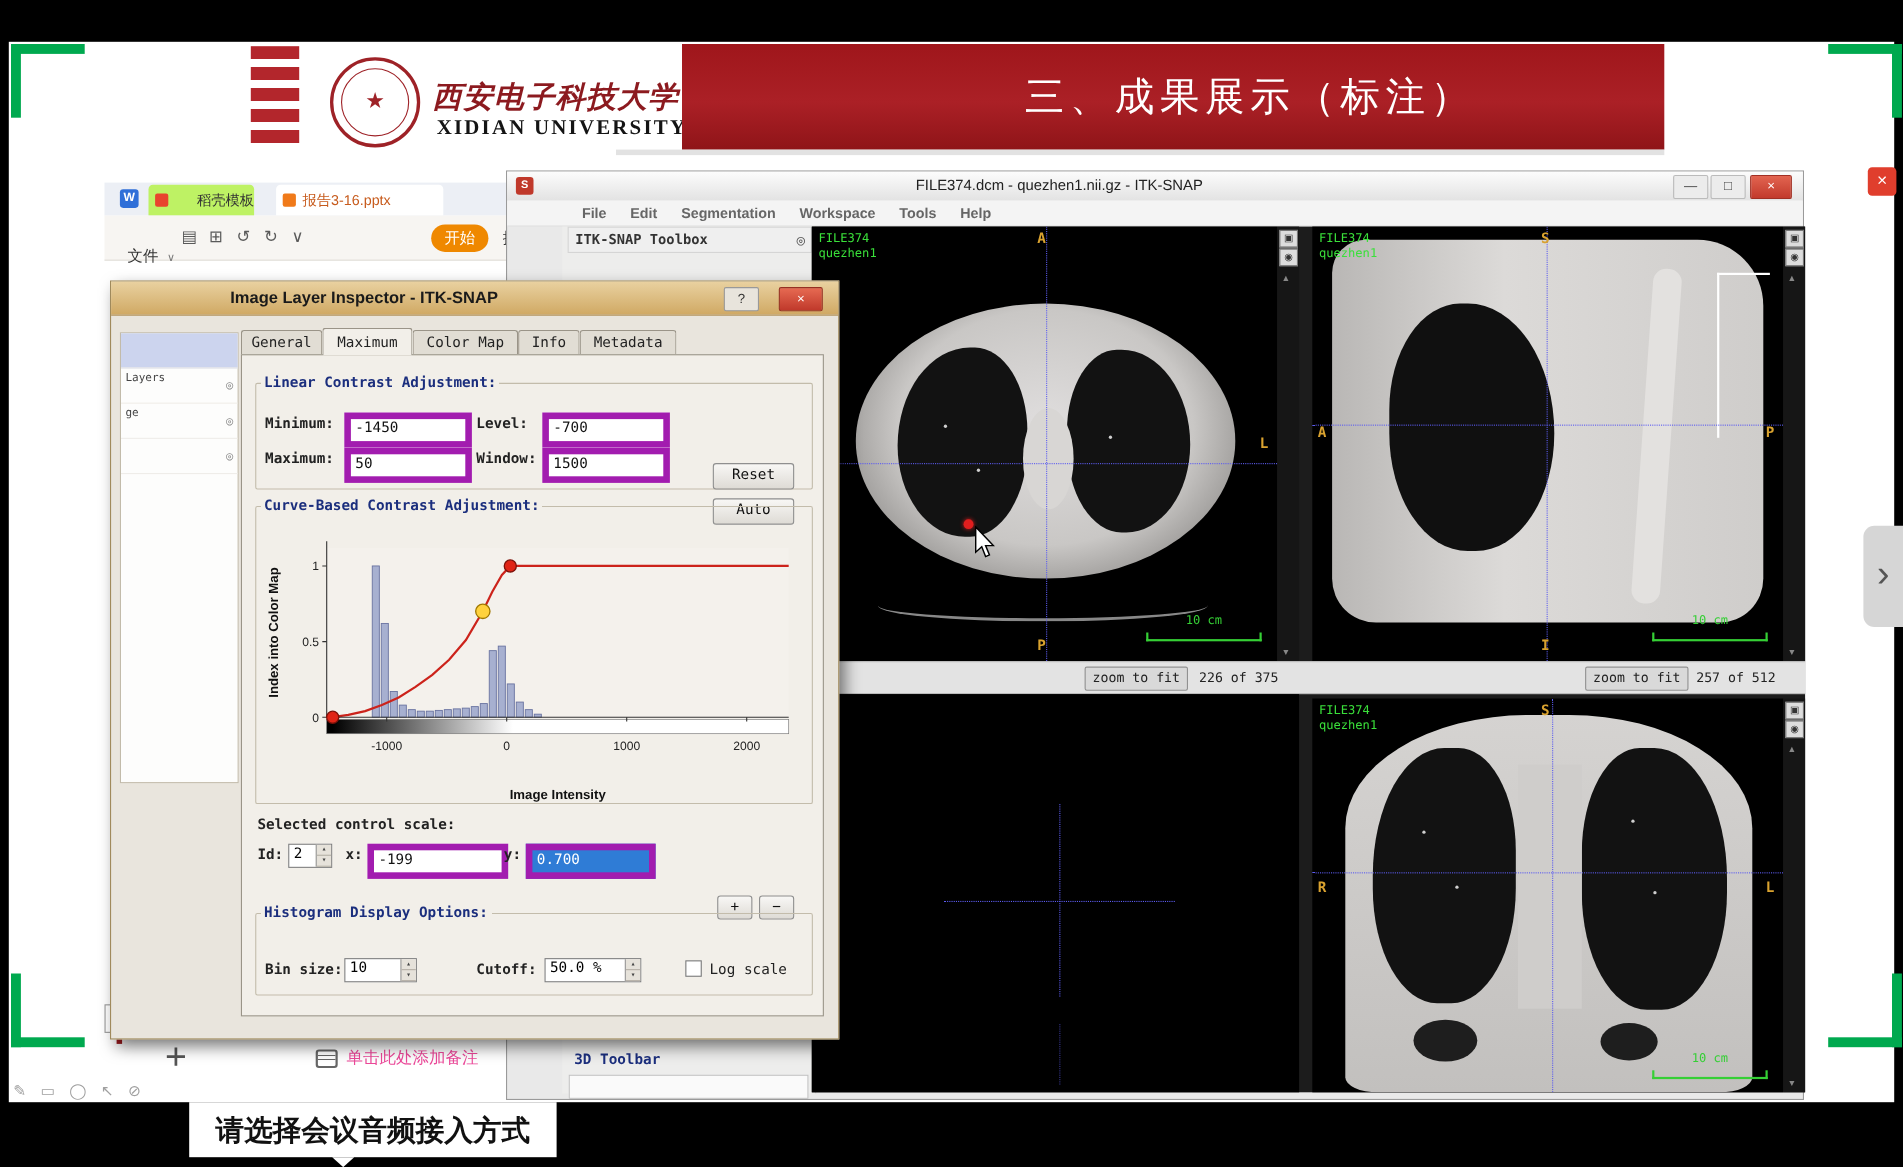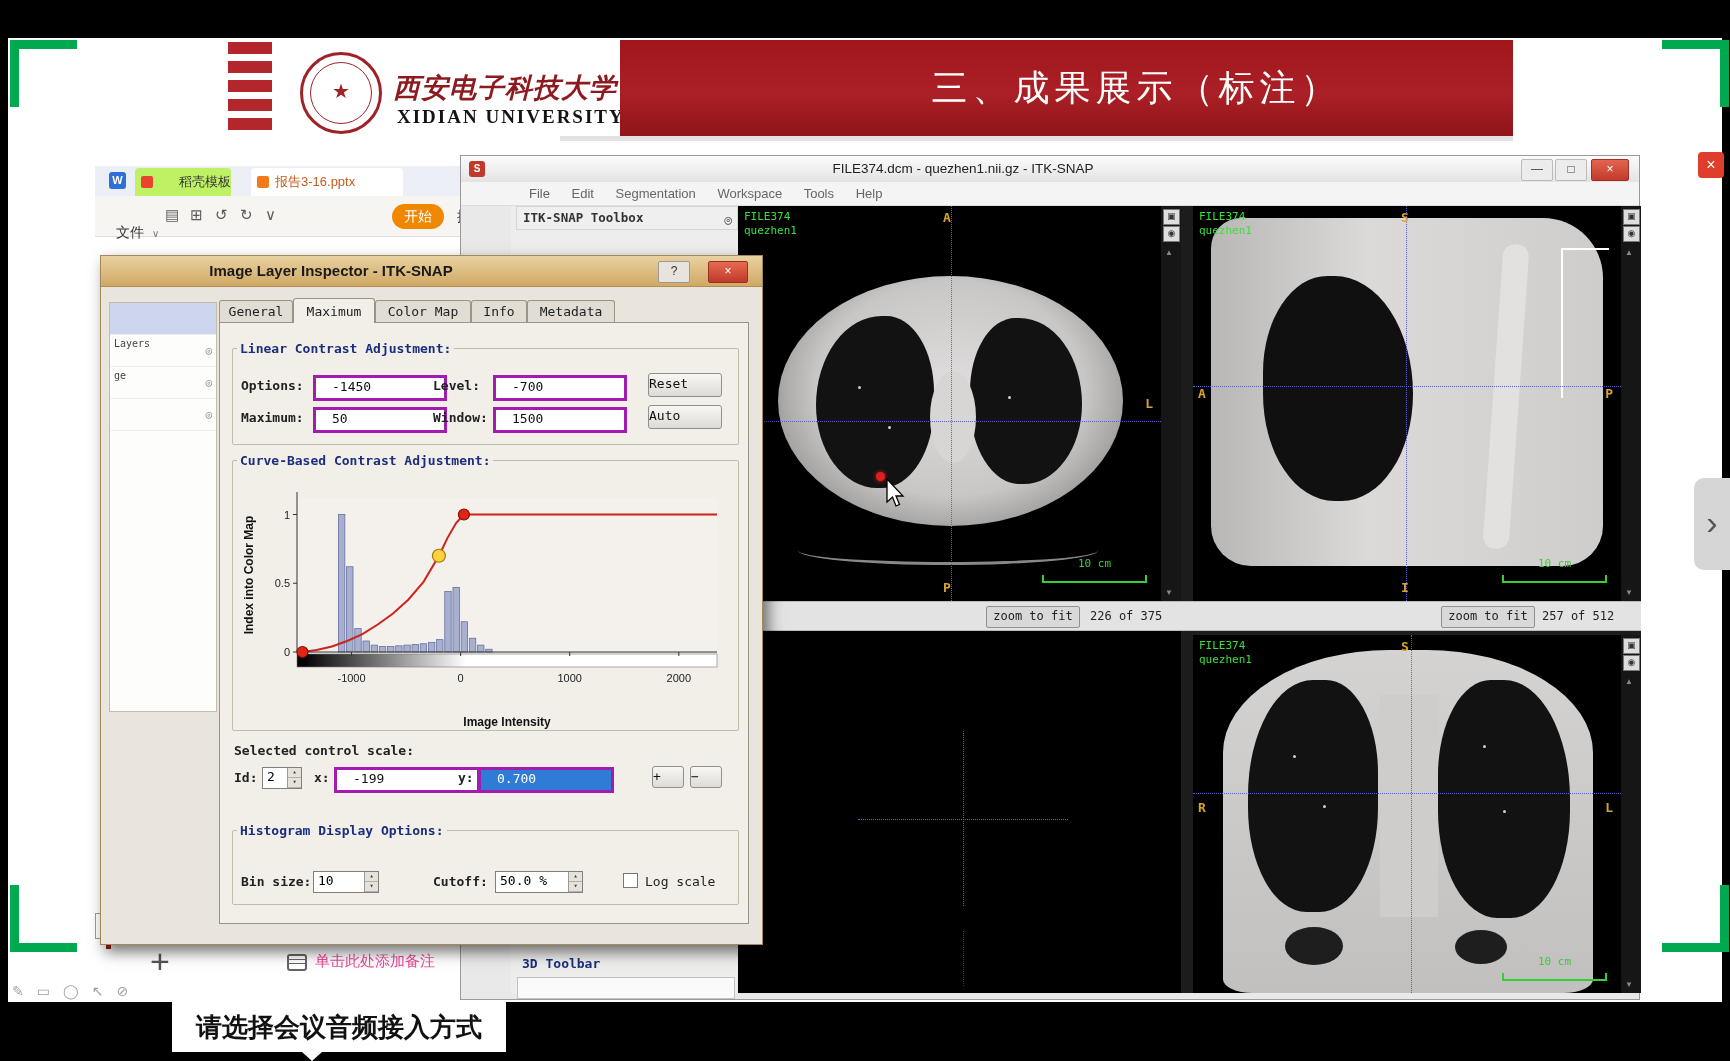--- a/index.html
+++ b/index.html
@@ -63,21 +63,21 @@
   #snap-titlebar{position:absolute;left:0;top:0;right:0;height:26px;
     background:linear-gradient(#fcfcfc,#e3e3e3);border-bottom:1px solid #c9c9c9;}
   .app-ico{left:8px;top:5px;width:16px;height:16px;background:#c0392b;border-radius:3px;
     color:#fff;font-size:10px;font-weight:bold;text-align:center;line-height:16px;}
   #snap-title{left:0;width:1004px;top:5px;text-align:center;font-size:13.5px;color:#222;}
   .winbtn{top:3px;width:30px;height:20px;text-align:center;line-height:19px;font-size:12px;
     color:#444;background:#ececec;border:1px solid #bbb;border-radius:2px;}
   #btn-min{right:86px;} #btn-max{right:52px;}
   #btn-close{right:10px;width:36px;background:linear-gradient(#e26450,#c23a2c);color:#fff;border-color:#a02f23;}
   #snap-menubar{position:absolute;left:0;top:26px;right:0;height:24px;background:#f4f4f4;
-    border-bottom:1px solid #ddd;padding-left:68px;box-sizing:border-box;font-size:13px;color:#666;line-height:24px;}
+    border-bottom:1px solid #ddd;padding-left:68px;box-sizing:border-box;font-size:13px;color:#666;line-height:24px;font-weight:bold;}
   #snap-menubar span{margin-right:18px;}
   #left-panel{left:50px;top:50px;width:230px;height:788px;background:#ededec;border-right:1px solid #cfcfcf;}
   #toolbox-header{left:55px;top:50px;width:222px;height:24px;background:#efefef;border:1px solid #d5d5d5;
     font-size:12.5px;font-weight:bold;color:#333;line-height:22px;padding-left:6px;box-sizing:border-box;}
   #toolbox-header .target{position:absolute;right:5px;top:2px;font-size:13px;color:#555;font-weight:normal;}
   #panel-3d{left:61px;top:800px;font-weight:bold;font-size:13px;color:#1b2e7d;}
   #panel-3d-box{left:56px;top:821px;width:216px;height:20px;border:1px solid #c2c2c2;background:#fafafa;}
   
   #image-area{left:277px;top:50px;width:903px;height:787px;background:#1c1c1c;}
   .view{position:absolute;background:#000;overflow:hidden;}
@@ -146,25 +146,25 @@
   .llrow.sel{background:#ccd4ee;}
   .radio{position:absolute;right:4px;top:9px;font-size:11px;color:#8a8a8a;}
   .dtab{position:absolute;top:44px;height:22px;background:#e1ddd4;border:1px solid #9a9488;border-bottom:none;
     border-radius:3px 3px 0 0;font:13px "DejaVu Sans Mono",monospace;text-align:center;line-height:22px;color:#222;box-sizing:border-box;}
   .dtab.active{background:#f2efe9;height:25px;top:42px;z-index:2;line-height:25px;}
   #tab-panel{left:118px;top:66px;width:530px;height:602px;background:#f2efe9;border:1px solid #9a9488;box-sizing:border-box;}
   fieldset{position:absolute;border:1px solid #c3bcab;border-radius:2px;margin:0;padding:0;min-width:0;}
   legend{font-family:"DejaVu Sans Mono",monospace;font-weight:bold;font-size:13px;color:#1b2e7d;
     margin-left:4px;padding:0 3px;}
   .dlabel{position:absolute;font:bold 13px "DejaVu Sans Mono",monospace;color:#222;}
-  .field{position:absolute;background:#fff;border:3px solid #a21caf;height:18px;line-height:18px;
-    font:13px "DejaVu Sans Mono",monospace;padding:1px 16px;color:#111;box-sizing:content-box;}
+  .field{position:absolute;background:#fff;border:6px solid #a21caf;height:18px;line-height:18px;
+    font:13px "DejaVu Sans Mono",monospace;padding:1px 4px;color:#111;box-sizing:content-box;}
   .field.selected{background:#2f7cd6;color:#fff;}
   .btn{position:absolute;height:22px;background:linear-gradient(#f8f7f5,#dedbd5);border:1px solid #8f8f8f;
-    border-radius:3px;font:13px "DejaVu Sans Mono",monospace;line-height:20px;color:#111;}
+    border-radius:3px;font:13px "DejaVu Sans Mono",monospace;text-align:center;line-height:20px;color:#111;margin-top:48px;}
   .spinbox{position:absolute;height:20px;background:#fff;border:1px solid #7f7f7f;
     font:13px "DejaVu Sans Mono",monospace;}
   .spinbox .v{position:absolute;left:4px;top:1px;}
   .spincol{position:absolute;right:0;top:0;bottom:0;width:13px;background:#e6e2da;border-left:1px solid #9a9a9a;}
   .spincol i{display:block;height:9px;line-height:8px;font-size:7px;text-align:center;font-style:normal;
     color:#444;border-bottom:1px solid #b5b0a6;}
   .cbx{position:absolute;width:13px;height:13px;background:#fff;border:1px solid #777;}
   #contrast-chart{position:absolute;left:6px;top:14px;font-family:"Liberation Sans",sans-serif;}
   
   #screen-close{left:1698px;top:152px;width:26px;height:26px;background:#e03e2d;border-radius:4px;
@@ -385,21 +385,21 @@
     <span class="dtab" style="left:118px;width:74px">General</span>
     <span class="dtab active" style="left:192px;width:82px">Maximum</span>
     <span class="dtab" style="left:274px;width:96px">Color Map</span>
     <span class="dtab" style="left:370px;width:56px">Info</span>
     <span class="dtab" style="left:426px;width:88px">Metadata</span>
 
     <div id="tab-panel" class="abs">
 
       <fieldset id="fs-linear" style="left:12px;top:18px;width:505px;height:102px">
         <legend>Linear Contrast Adjustment:</legend>
-        <span class="dlabel" style="left:8px;top:22px">Options:</span>
+        <span class="dlabel" style="left:8px;top:22px">Minimum:</span>
         <span class="field" style="left:80px;top:19px;width:96px">-1450</span>
         <span class="dlabel" style="left:200px;top:22px">Level:</span>
         <span class="field" style="left:260px;top:19px;width:96px">-700</span>
         <span class="btn" style="left:415px;top:17px;width:72px">Reset</span>
         <span class="dlabel" style="left:8px;top:54px">Maximum:</span>
         <span class="field" style="left:80px;top:51px;width:96px">50</span>
         <span class="dlabel" style="left:200px;top:54px">Window:</span>
         <span class="field" style="left:260px;top:51px;width:96px">1500</span>
         <span class="btn" style="left:415px;top:49px;width:72px">Auto</span>
       </fieldset>

